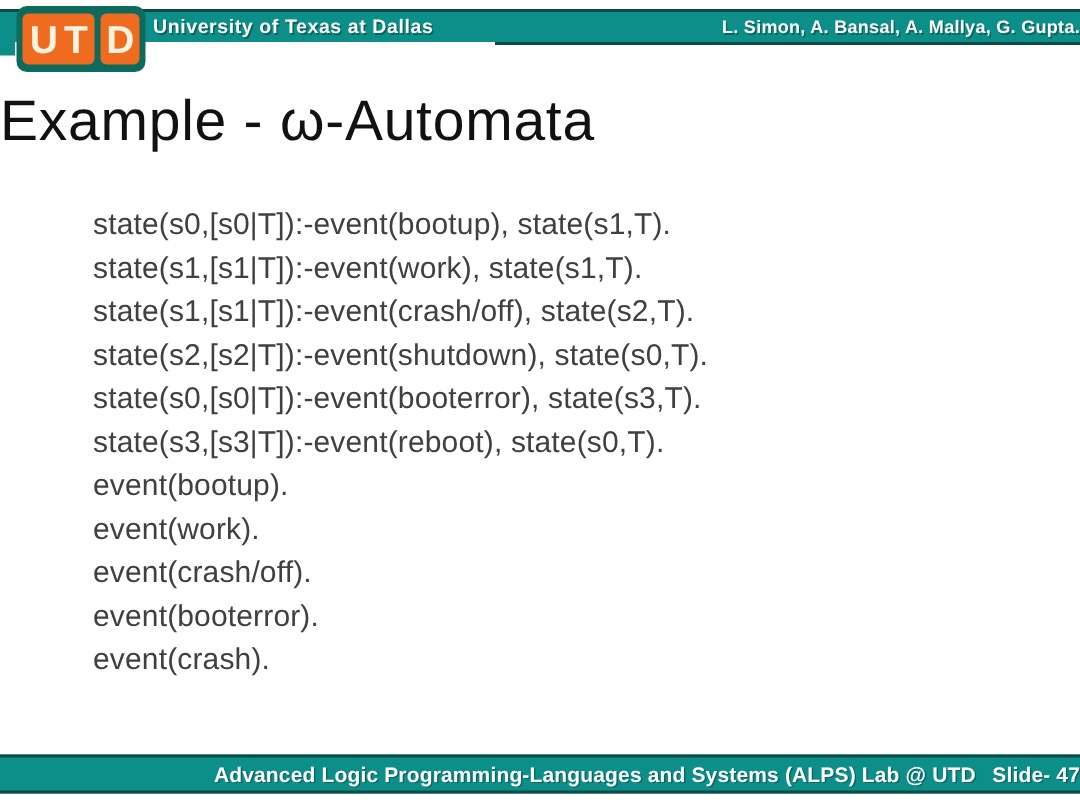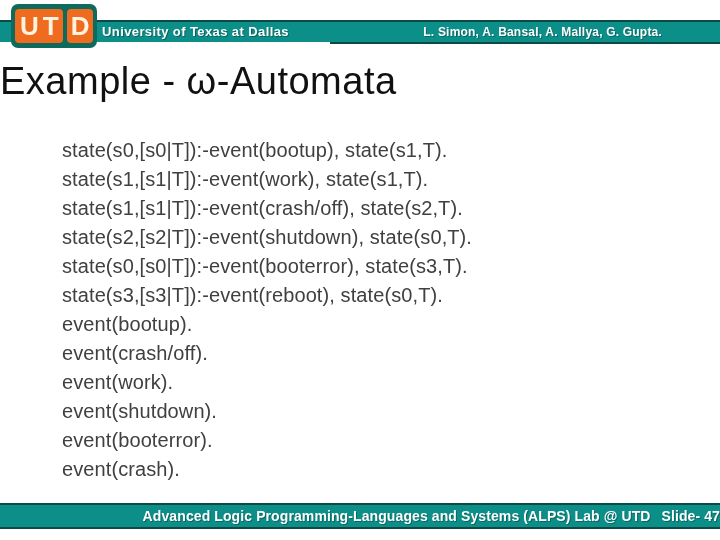--- a/index.html
+++ b/index.html
@@ -3,35 +3,35 @@
 <meta charset="utf-8">
 <style>
   html,body{margin:0;padding:0;}
   body{
     width:720px;height:540px;position:relative;overflow:hidden;
     background:#ffffff;
     font-family:"Liberation Sans", sans-serif;
   }
   
   .header-bar{
-    position:absolute;left:0;top:20px;width:720px;height:20px;
+    position:absolute;left:0;top:6px;width:720px;height:20px;
     background:#0d8f89;border-top:2px solid #0c4a45;
   }
   .header-left-stub{
     position:absolute;left:0;top:20px;width:10px;height:17px;background:#0d8f89;
   }
   .university-label{
     position:absolute;left:102px;top:0;height:20px;line-height:20px;
     color:#ffffff;font-weight:bold;font-size:13px;letter-spacing:.4px;
     text-shadow:1px 1px 0 rgba(6,60,55,.55);white-space:nowrap;
   }
   .authors-seg{
     position:absolute;left:330px;top:-2px;right:0;height:20px;
     background:#0d8f89;border-top:2px solid #0c4a45;border-bottom:2px solid #0c4a45;
-    display:flex;align-items:center;justify-content:flex-end;padding-right:58px;
+    display:flex;align-items:center;justify-content:flex-end;
   }
   .authors-label{
     color:#ffffff;font-weight:bold;font-size:12px;letter-spacing:.2px;
     text-shadow:1px 1px 0 rgba(6,60,55,.5);white-space:nowrap;
   }
   
   .utd-logo{
     position:absolute;left:11px;top:4px;width:86px;height:44px;
     background:#0e6a5d;border-radius:7px;
     display:flex;align-items:center;gap:4px;padding:0 4px;box-sizing:border-box;
@@ -90,23 +90,22 @@
 <div class="slide-title">Example - ω-Automata</div>
 
 <div class="body-text">
   <div class="code-line">state(s0,[s0|T]):-event(bootup), state(s1,T).</div>
   <div class="code-line">state(s1,[s1|T]):-event(work), state(s1,T).</div>
   <div class="code-line">state(s1,[s1|T]):-event(crash/off), state(s2,T).</div>
   <div class="code-line">state(s2,[s2|T]):-event(shutdown), state(s0,T).</div>
   <div class="code-line">state(s0,[s0|T]):-event(booterror), state(s3,T).</div>
   <div class="code-line">state(s3,[s3|T]):-event(reboot), state(s0,T).</div>
   <div class="code-line">event(bootup).</div>
+  <div class="code-line">event(work).</div>
   <div class="code-line">event(crash/off).</div>
-  <div class="code-line">event(work).</div>
-  <div class="code-line">event(shutdown).</div>
   <div class="code-line">event(booterror).</div>
   <div class="code-line">event(crash).</div>
 </div>
 
 <div class="footer-bar">
   <span class="footer-text">Advanced Logic Programming-Languages and Systems (ALPS) Lab @ UTD</span>
   <span class="footer-text">Slide- 47</span>
 </div>
 
 </body></html>

